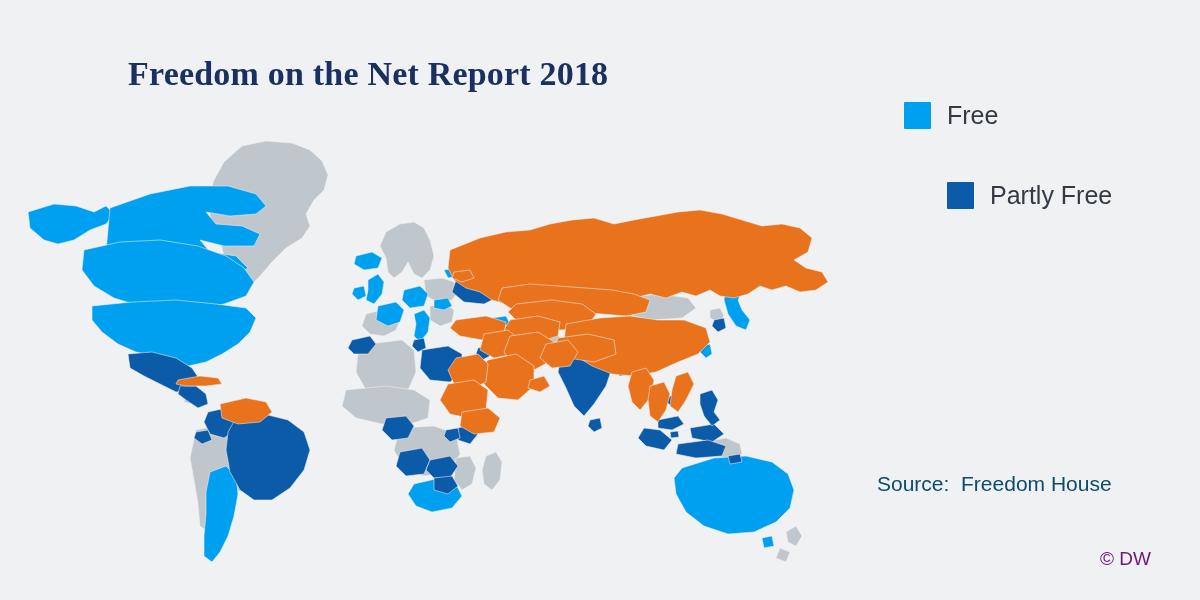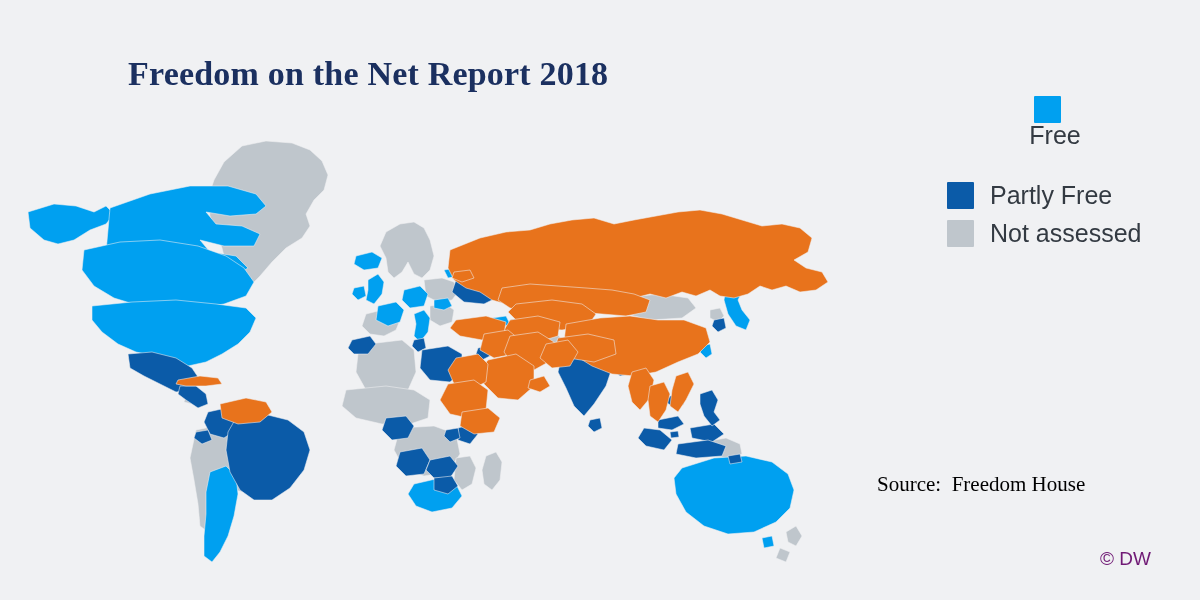--- a/index.html
+++ b/index.html
@@ -54,43 +54,41 @@
     display: flex;
     align-items: center;
     height: 38px;
     padding-left: 47px;
   }
   .legend-row.gap {
     margin-top: 42px;
   }
   .legend-row.indent {
     padding-left: 4px;
-    flex-direction: column;
   }
   .swatch {
     width: 27px;
     height: 27px;
     flex: 0 0 27px;
     border-radius: 1px;
   }
   .legend-label {
     margin-left: 16px;
     font-size: 25px;
     color: #333a42;
     white-space: nowrap;
     line-height: 1;
   }
   #source {
     position: absolute;
     left: 877px;
     top: 472px;
     font-size: 21px;
-    color: #000000;
+    color: #0c4a6e;
     white-space: pre;
-    font-family: Liberation Serif, serif;
   }
   #copyright {
     position: absolute;
     left: 1100px;
     top: 548px;
     font-size: 19px;
     color: #701a75;
     white-space: nowrap;
   }
   .land { stroke: #f0f1f3; stroke-width: 0.55; stroke-linejoin: round; }
@@ -291,22 +289,18 @@
 
   <div id="legend">
     <div class="legend-row indent">
       <span class="swatch" style="background:#00a0f0"></span>
       <span class="legend-label">Free</span>
     </div>
     <div class="legend-row gap">
       <span class="swatch" style="background:#0b5ba8"></span>
       <span class="legend-label">Partly Free</span>
     </div>
-    <div class="legend-row">
-      <span class="swatch" style="background:#bfc6cc"></span>
-      <span class="legend-label">Not assessed</span>
-    </div>
   </div>
 
   <div id="source">Source:  Freedom House</div>
   <div id="copyright">© DW</div>
 
 </div>
 
 </body></html>

